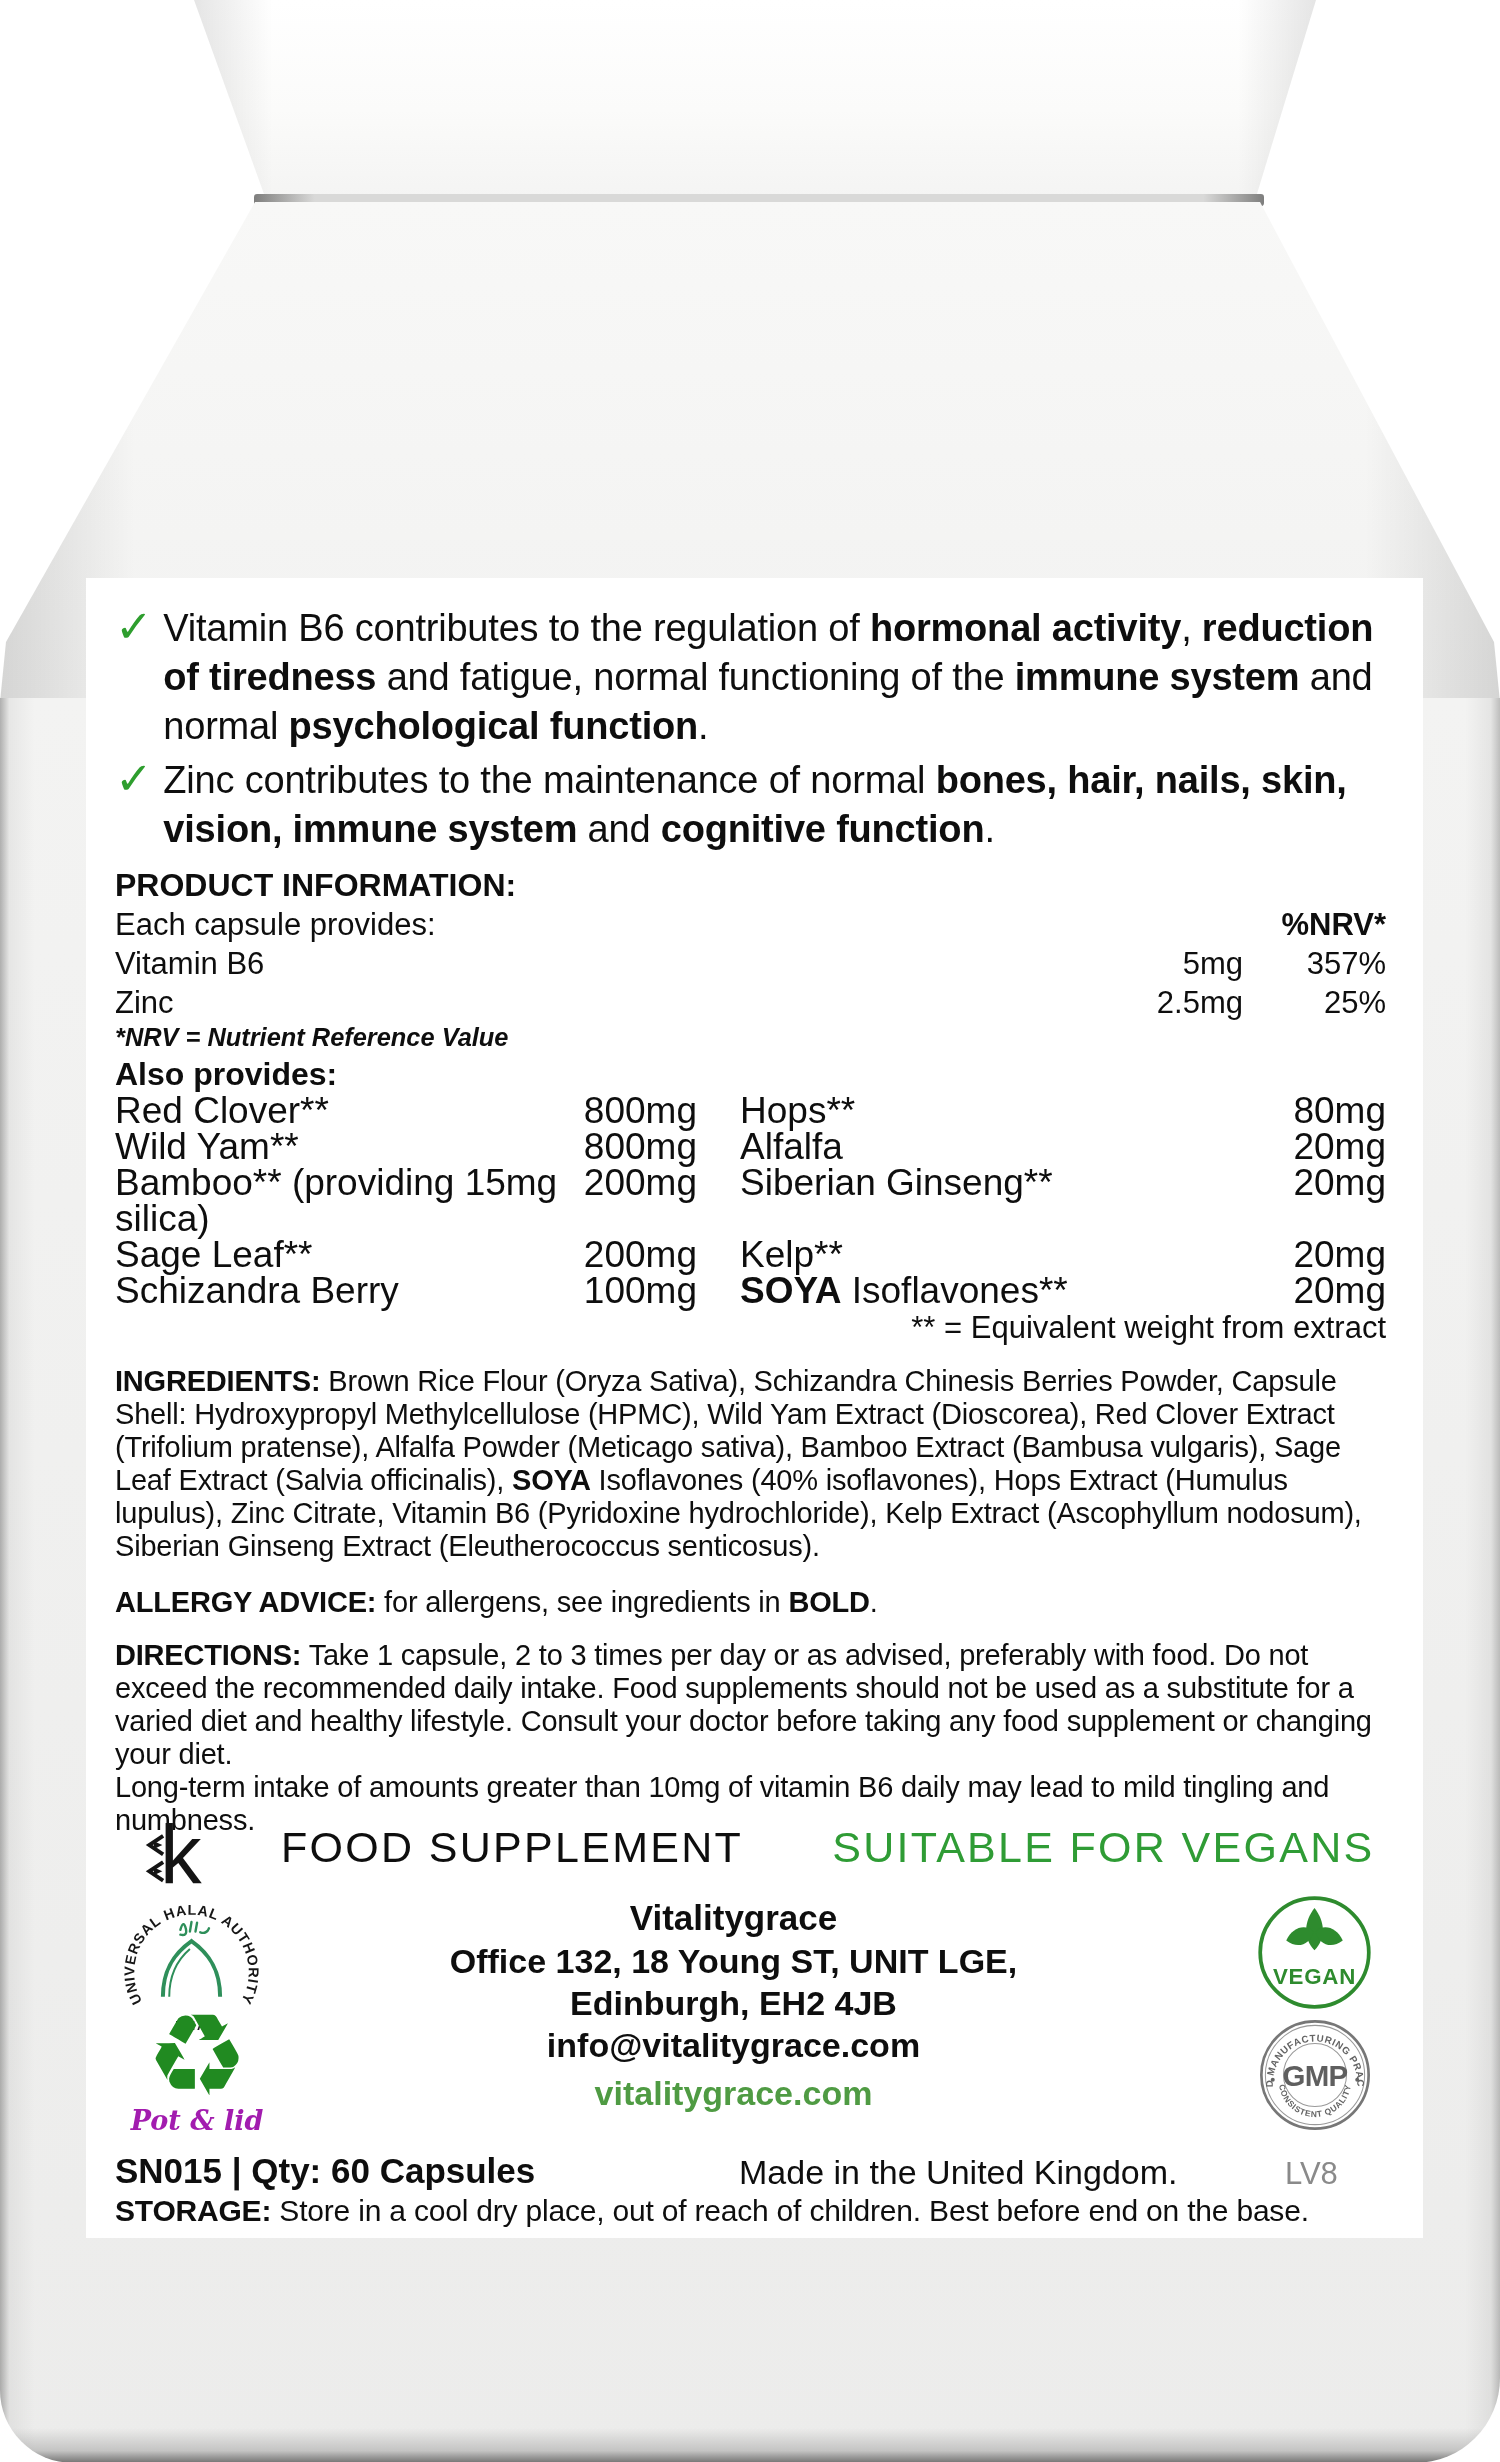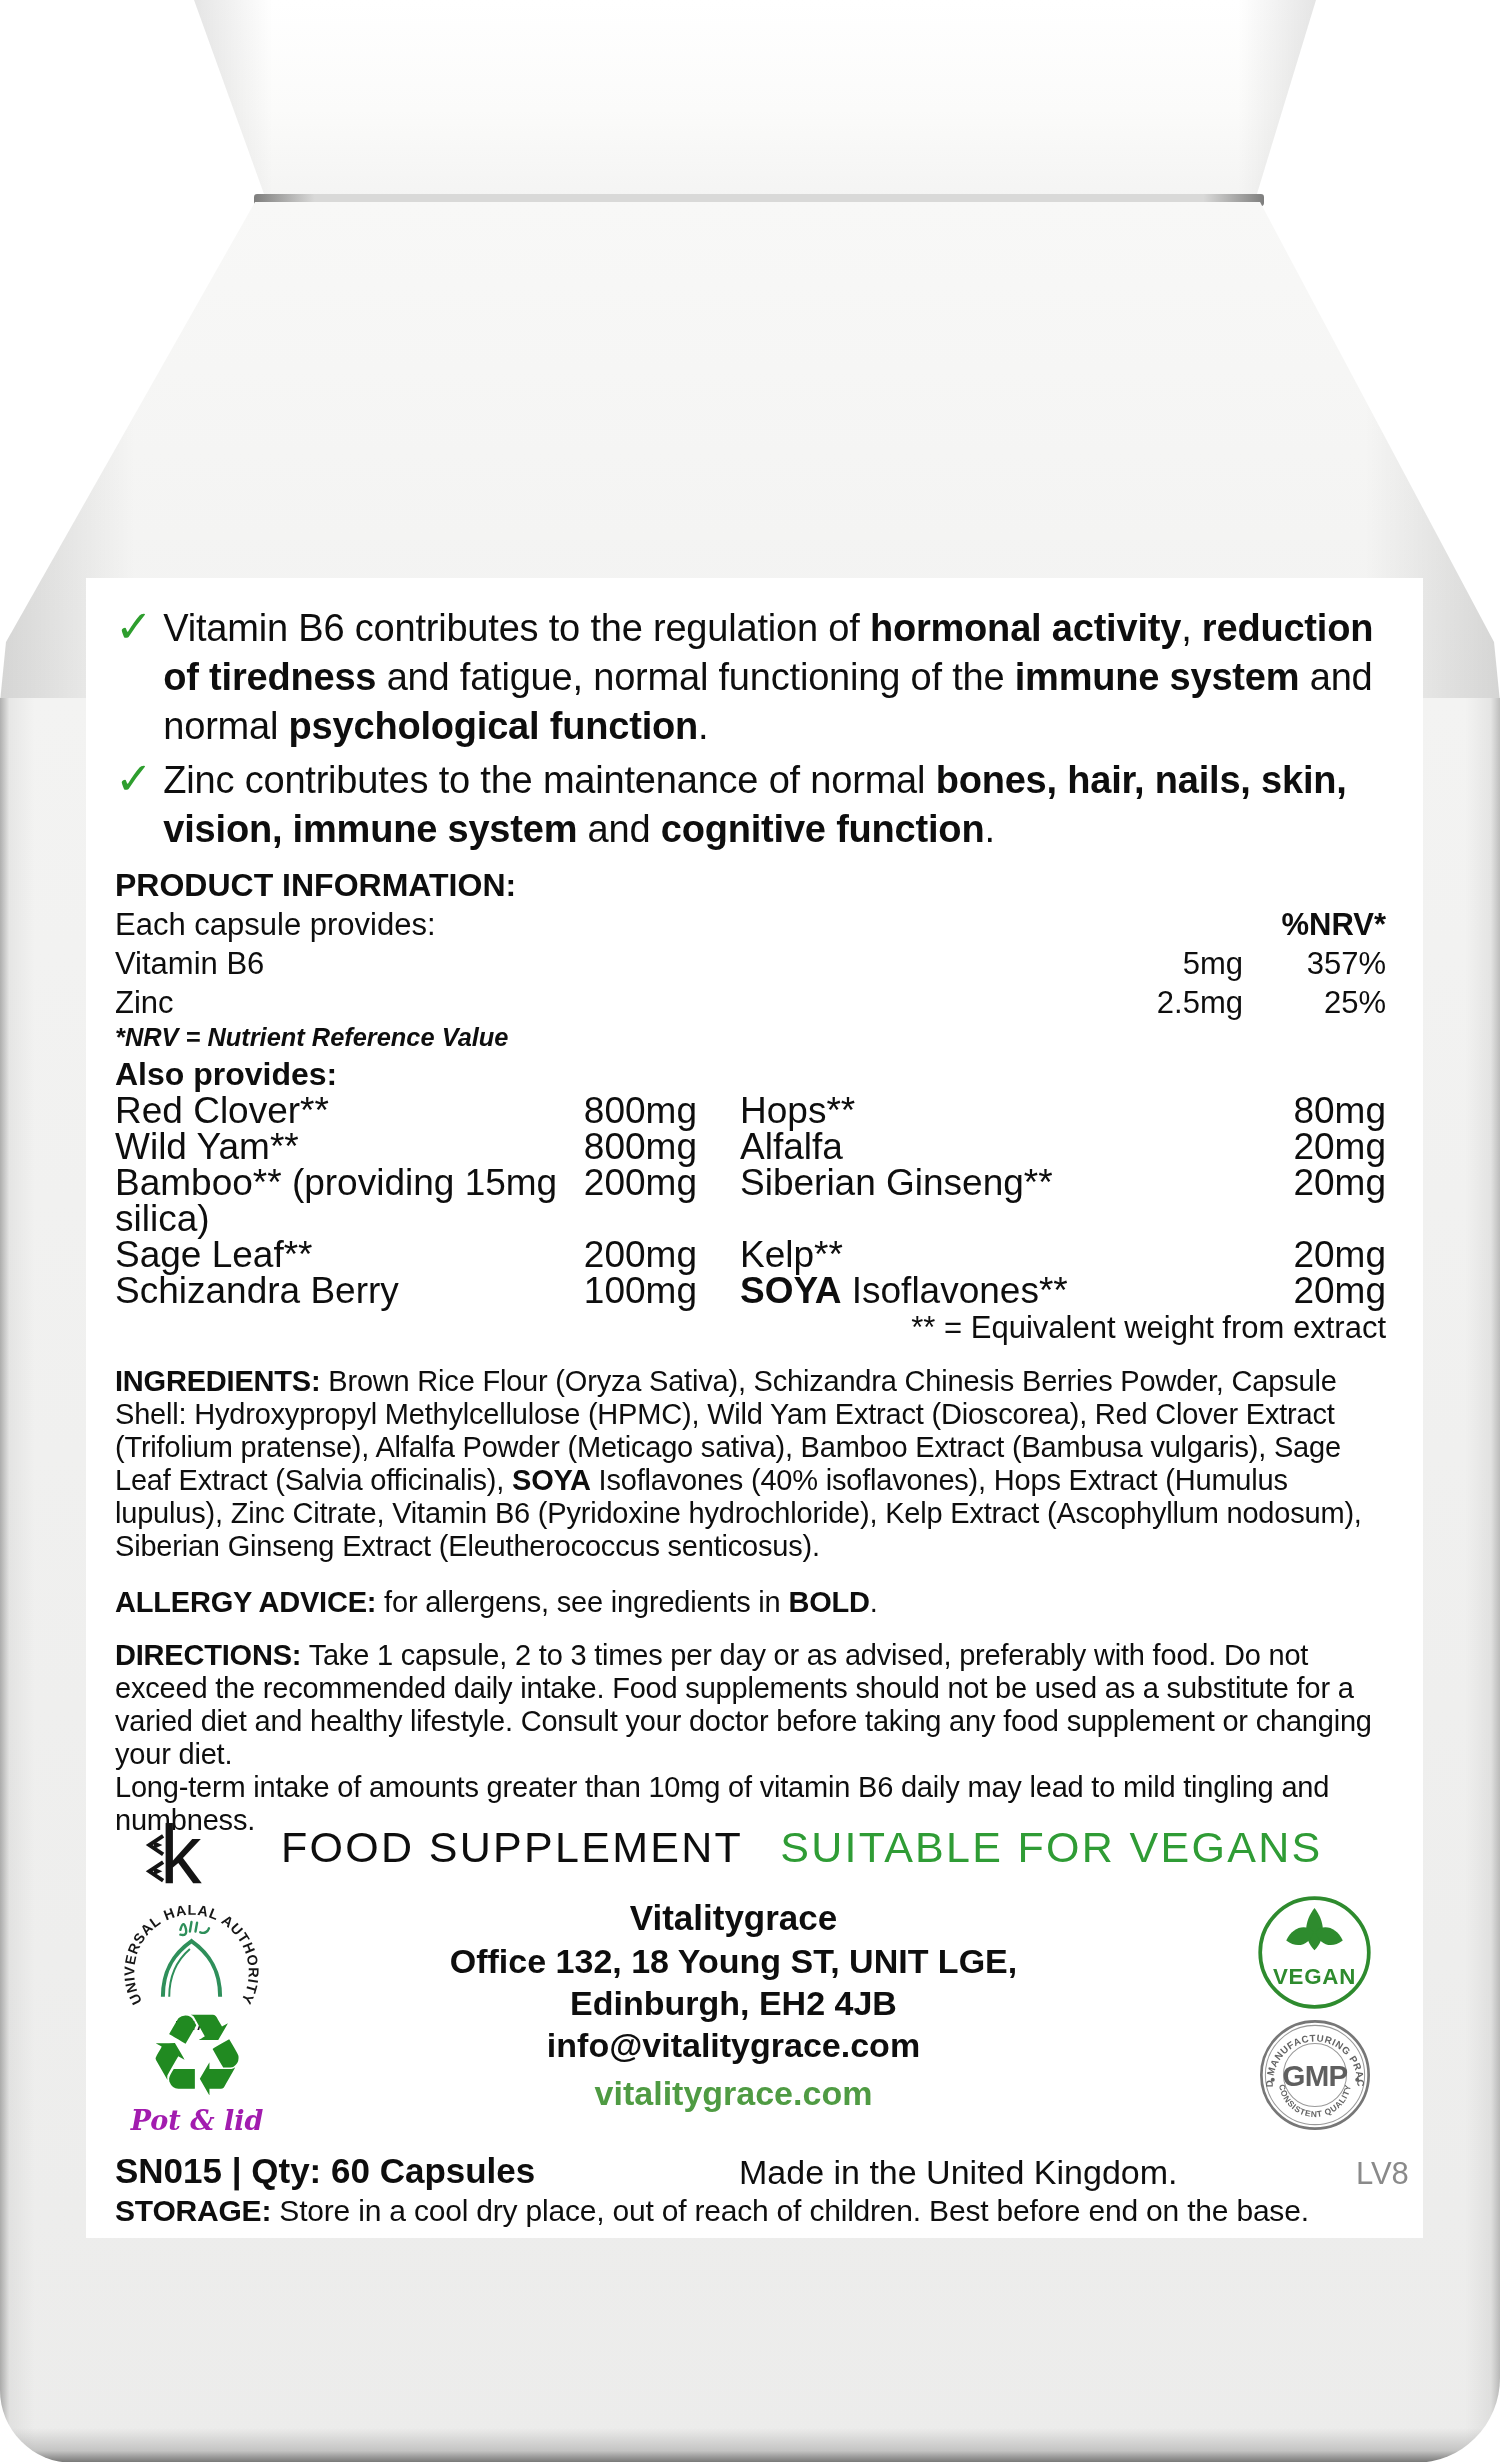--- a/index.html
+++ b/index.html
@@ -58,37 +58,37 @@
   .also-row{display:grid;grid-template-columns:463px 119px 43px 1fr 127px;font-size:37px;line-height:36px;align-items:baseline;}
   .also-row .num{text-align:right;}
   .extract-note{font-size:31px;line-height:35px;text-align:right;margin-top:1.5px;}
   
   .para{font-size:29px;line-height:33px;letter-spacing:-0.2px;}
   .ingredients{margin-top:20px;}
   .allergy{margin-top:23px;}
   .directions{margin-top:20px;}
   
   .kosher-badge{position:absolute;left:54px;top:1233px;}
-  .supplement-row{position:absolute;left:195px;top:1246px;display:flex;gap:37px;white-space:nowrap;}
+  .supplement-row{position:absolute;left:195px;top:1246px;display:flex;gap:89px;white-space:nowrap;}
   .supplement-row span{font-size:43px;letter-spacing:2.3px;line-height:46px;}
   .supp-vegan{color:#2f9c35;}
   .halal-badge{position:absolute;left:26px;top:1301px;}
   .recycle{position:absolute;left:34px;top:1420px;width:154px;text-align:center;}
   .recycle-icon{font-size:114px;line-height:116px;color:#218a21;}
   .recycle-label{font-family:"DejaVu Serif","Liberation Serif",serif;font-style:italic;font-weight:bold;color:#a21caf;font-size:27px;line-height:29px;margin-top:-7.7px;}
   .address{position:absolute;left:12px;top:1317px;width:1271px;text-align:center;}
   .addr-name{font-size:35px;line-height:45px;font-weight:bold;}
   .addr-line{font-size:34px;line-height:42px;font-weight:bold;}
   .addr-site{font-size:34px;line-height:42px;font-weight:bold;color:#4f9b43;margin-top:6.2px;}
   .vegan-badge{position:absolute;left:1169px;top:1315px;}
   .gmp-badge{position:absolute;left:1172px;top:1440px;}
   .bottom-line{position:absolute;left:29px;top:1573px;width:1271px;height:43px;}
   .sku{position:absolute;left:0;top:0;font-size:35px;font-weight:bold;white-space:nowrap;}
   .made{position:absolute;left:624px;top:1.5px;font-size:34px;white-space:nowrap;}
-  .lv8{position:absolute;left:1241px;top:4.6px;font-size:31px;color:#8a8a8a;}
+  .lv8{position:absolute;left:1170px;top:4.6px;font-size:31px;color:#8a8a8a;}
   .storage{position:absolute;left:29px;top:1616px;width:1271px;font-size:30px;line-height:34px;letter-spacing:-0.2px;}
   svg text{font-family:"Liberation Sans","DejaVu Sans",sans-serif;}
 </style>
 </head>
 <body>
 
 <div class="stage">
 
   <div class="cap"></div>
   <div class="cap-seam"></div>

